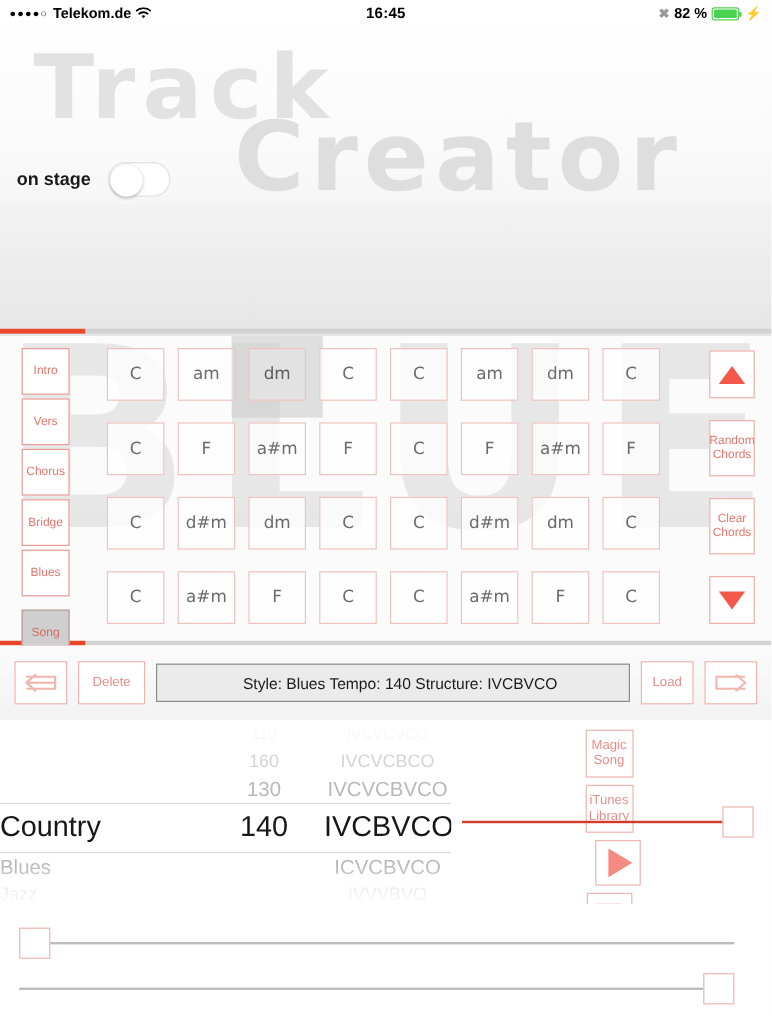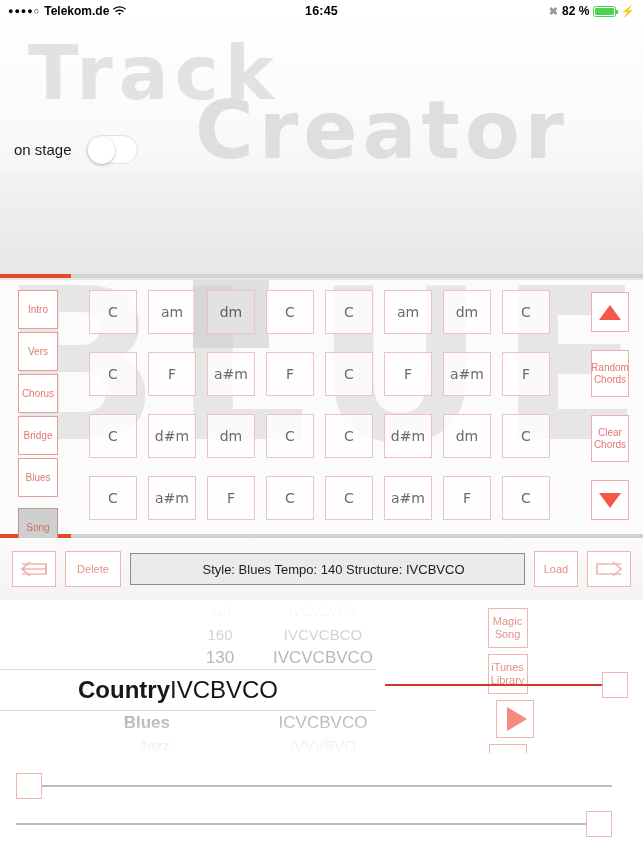--- a/index.html
+++ b/index.html
@@ -49,21 +49,21 @@
     color: #e2e2e2;
     font-family: "DejaVu Sans", sans-serif;
     font-weight: bold;
     white-space: nowrap;
     user-select: none;
   }
   .logo-1 { left: 28px; top: 8px; font-size: 74px; letter-spacing: 6px; }
   .logo-2 { left: 195px; top: 62px; font-size: 80px; letter-spacing: 5px; color:#dedede; }
   .onstage-row {
     position: absolute; left: 14px; bottom: 6px;
-    display: flex; align-items: center; gap: 14px;
+    display: flex; align-items: center; gap: 14px; font-weight: bold;
   }
   .onstage-label { font-size: 15px; color: #1a1a1a; }
   .toggle {
     width: 52px; height: 29px; border-radius: 15px;
     background: #ffffff; border: 1px solid #e2e2e2;
     position: relative; box-shadow: inset 0 0 0 1px rgba(0,0,0,.01);
   }
   .toggle .knob {
     position: absolute; left: 1px; top: 1px;
     width: 27px; height: 27px; border-radius: 50%;
@@ -172,21 +172,21 @@
   .bottom { position: relative; width: 100%; height: 240px; background: #fff; }
   .picker {
     position: absolute; left: 0; top: 0; width: 376px; height: 155px;
     overflow: hidden;
   }
   .picker-rows { position: relative; }
   .prow {
     display: grid; grid-template-columns: 170px 100px 106px;
     align-items: center; height: 23px;
   }
-  .prow .c1 { text-align: right; font-weight: bold; }
+  .prow .c1 { text-align: left; }
   .prow .c2 { text-align: center; }
   .prow .c3 { text-align: center; }
   .prow.r-far  { color:#ededed; font-size: 13px; }
   .prow.r-mid  { color:#d3d3d3; font-size: 15px; }
   .prow.r-near { color:#b9b9b9; font-size: 17px; }
   .prow.r-sel  {
     color:#171717; font-size: 24px; height: 42px;
     border-top: 1px solid #dcdcdc; border-bottom: 1px solid #dcdcdc;
   }
   .picker-fade-top {
@@ -451,20 +451,21 @@
             <div class="c2">160</div>
             <div class="c3">IVCVCBCO</div>
           </div>
           <div class="prow r-near">
             <div class="c1"></div>
             <div class="c2">130</div>
             <div class="c3">IVCVCBVCO</div>
           </div>
           <div class="prow r-sel">
             <div class="c1">Country</div>
+            <div class="c2">140</div>
             <div class="c3">IVCBVCO</div>
           </div>
           <div class="prow r-near">
             <div class="c1">Blues</div>
             <div class="c2"></div>
             <div class="c3">ICVCBVCO</div>
           </div>
           <div class="prow r-mid">
             <div class="c1">Jazz</div>
             <div class="c2"></div>

